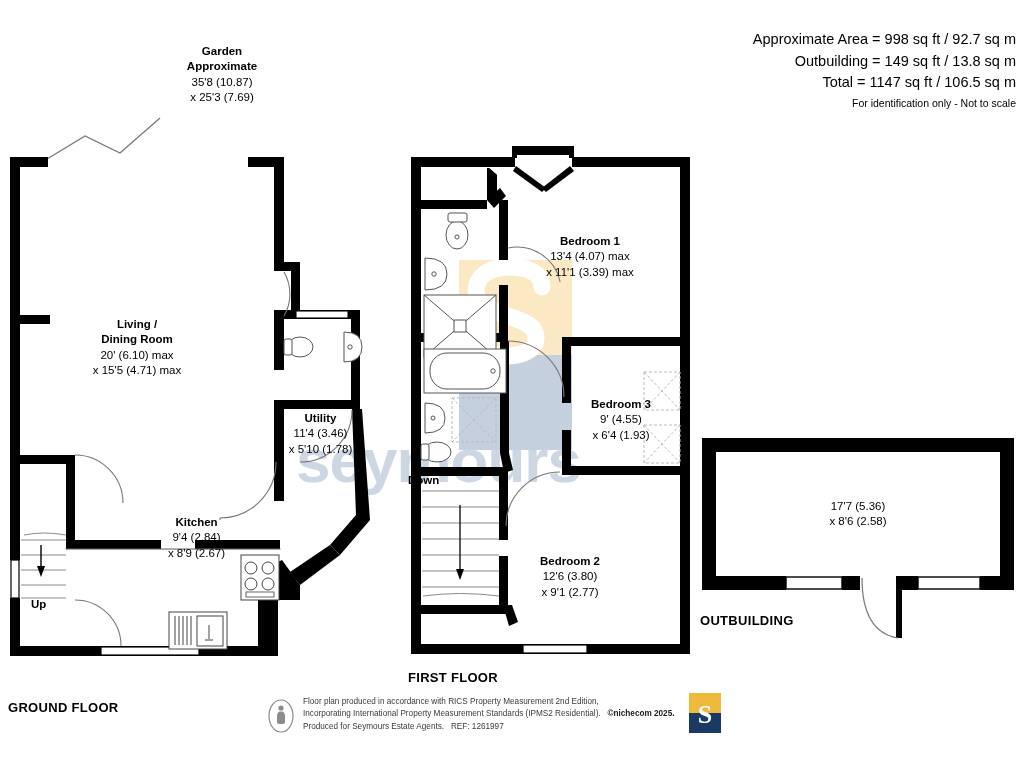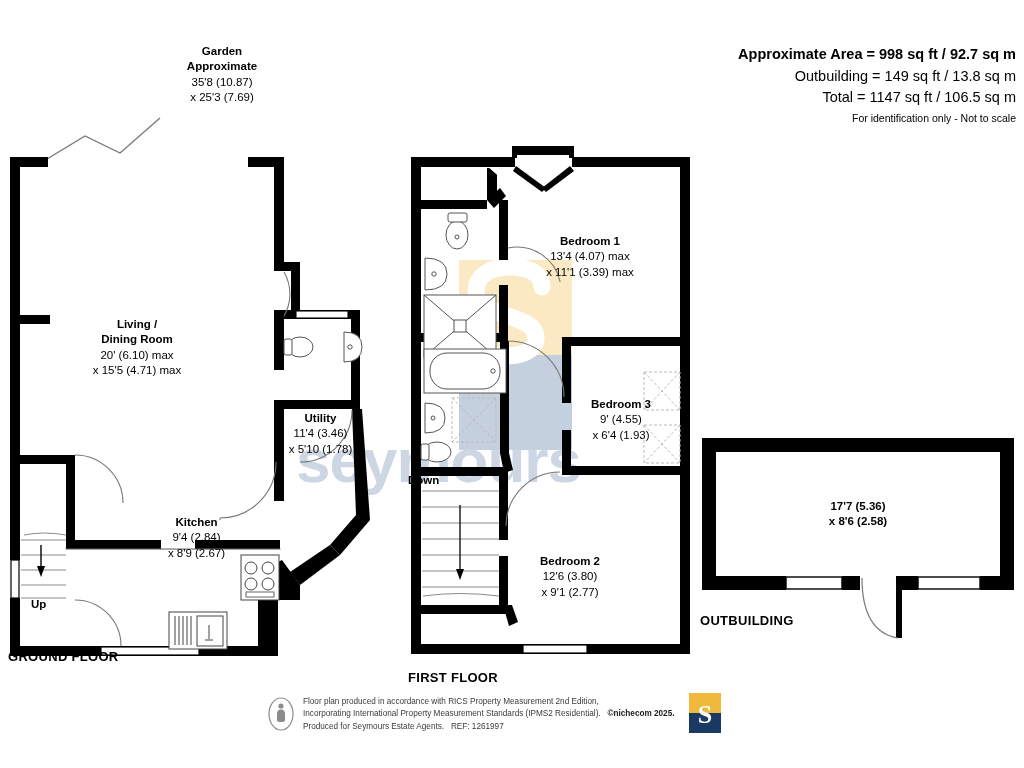--- a/index.html
+++ b/index.html
@@ -34,21 +34,21 @@
     font-weight: bold;
     letter-spacing: -0.2px;
     line-height: 1.05;
     white-space: nowrap;
   }
   .area-line {
     font-size: 14.5px;
     line-height: 1.42;
     margin-top: 1px;
   }
-  #header-block .first-area { margin-top: 26px; font-weight: bold; }
+  #header-block .first-area { margin-top: 11px; }
   #disclaimer {
     font-size: 10.5px;
     margin-top: 4px;
     line-height: 1.3;
   }
 
   
   #garden-label {
     position: absolute;
     left: 152px;
@@ -107,21 +107,21 @@
     letter-spacing: -1px;
     font-family: "Liberation Sans", sans-serif;
   }
 
   
   #footer {
     position: absolute;
     left: 268px;
     top: 694px;
     display: flex;
-    align-items: center;
+    align-items: flex-end;
     gap: 9px;
   }
   #footer-text {
     font-size: 8.2px;
     line-height: 1.52;
     color: #3a3a3a;
     padding-top: 2px;
   }
   #footer-text .nicheom { font-weight: bold; color: #1a1a1a; }
 
@@ -452,29 +452,29 @@
     <div>9' (4.55)</div>
     <div>x 6'4 (1.93)</div>
   </div>
 
   <div class="room-label" style="left:510px; top:554px; width:120px;">
     <div class="rl-name">Bedroom 2</div>
     <div>12'6 (3.80)</div>
     <div>x 9'1 (2.77)</div>
   </div>
 
-  <div class="room-label" style="left:788px; top:499px; width:140px;font-weight:bold;">
+  <div class="room-label" style="left:788px; top:499px; width:140px;">
     <div>17'7 (5.36)</div>
     <div>x 8'6 (2.58)</div>
   </div>
 
   <div class="dir-label" style="left:31px; top:598px;">Up</div>
   <div class="dir-label" style="left:408px; top:474px;">Down</div>
 
-  <div class="floor-title" style="left:8px; top:649px;">GROUND FLOOR</div>
+  <div class="floor-title" style="left:8px; top:700px;">GROUND FLOOR</div>
   <div class="floor-title" style="left:408px; top:670px;">FIRST FLOOR</div>
   <div class="floor-title" style="left:700px; top:613px;">OUTBUILDING</div>
 
   <div id="footer">
     <svg width="26" height="34" viewBox="0 0 26 34">
       <ellipse cx="13" cy="17" rx="12" ry="16" fill="none" stroke="#8c8c8c" stroke-width="1.2"></ellipse>
       <circle cx="13" cy="9" r="2.6" fill="#8c8c8c"></circle>
       <path d="M13 12.5 c3 0 4 2 4 5 l0 6 c0 2 -8 2 -8 0 l0 -6 c0 -3 1 -5 4 -5 z" fill="#8c8c8c"></path>
     </svg>
     <div id="footer-text">

